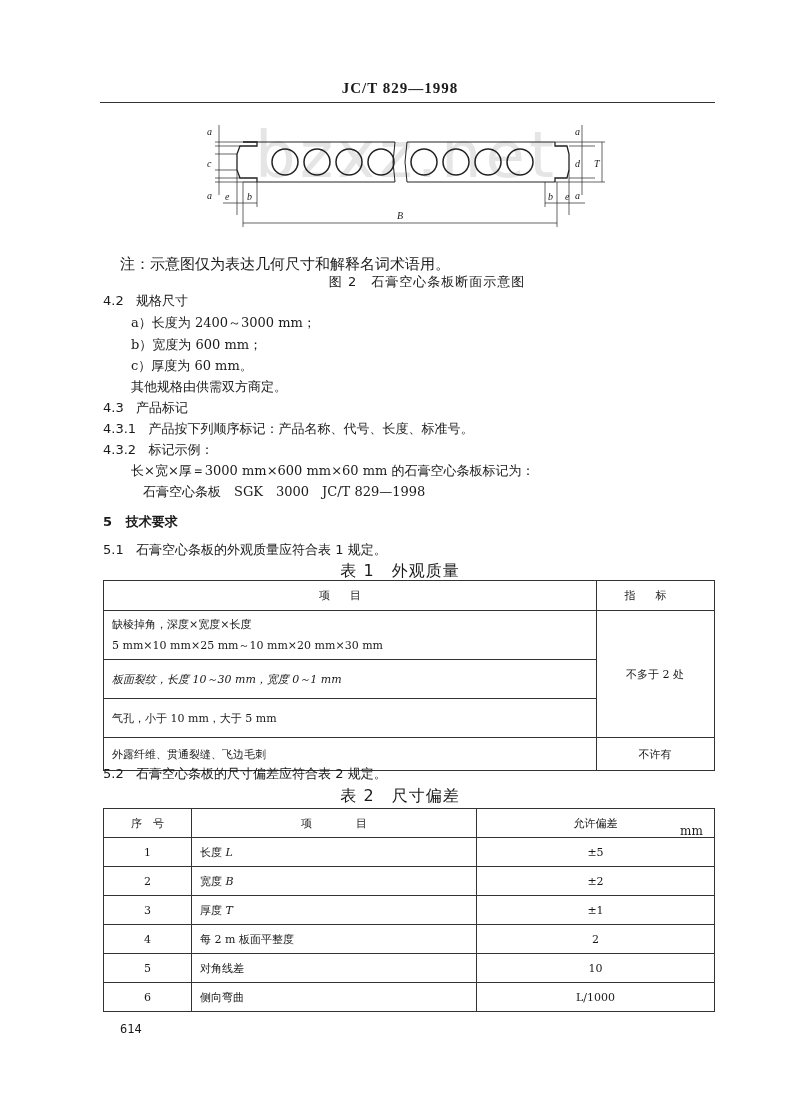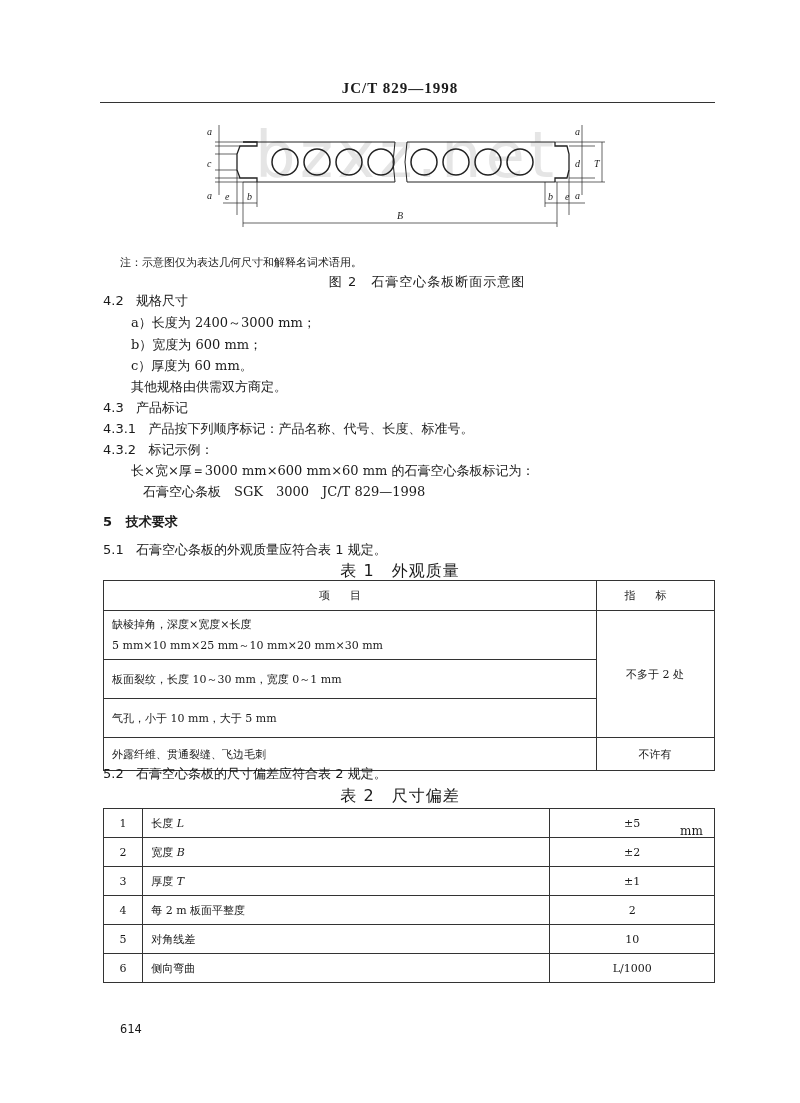--- a/index.html
+++ b/index.html
@@ -3,21 +3,21 @@
 <meta charset="utf-8">
 <style>
   html, body { margin: 0; padding: 0; background: #ffffff; }
   body { width: 800px; height: 1103px; position: relative; overflow: hidden;
          font-family: "DejaVu Serif", "Liberation Serif", serif; color: #1a1a1a; }
   .abs { position: absolute; }
   .header-title { left: 0; width: 800px; top: 80px; text-align: center; font-size: 15px; letter-spacing: 1px; font-family: "Liberation Serif", serif; font-weight: bold; }
   .header-rule { left: 100px; top: 102px; width: 615px; height: 0; border-top: 1.5px solid #333; }
   .diagram { left: 195px; top: 115px; }
   .watermark { left: 255px; top: 118px; font-family: "DejaVu Sans", sans-serif; font-size: 64px; font-weight: normal; color: rgba(150,150,150,0.25); letter-spacing: 4px; }
-  .note { left: 120px; top: 255px; font-size: 11px; }
+  .note { left: 120px; top: 255px; font-size: 15px; }
   .fig-caption { left: 0; width: 800px; top: 273px; text-align: center; font-size: 13px; letter-spacing: 1px; font-family: "DejaVu Sans", sans-serif; padding-left: 27px; }
   .line { font-size: 13px; white-space: nowrap; }
   .sec { font-family: "DejaVu Sans", sans-serif; font-size: 13px; }
   .bold-h { font-family: "DejaVu Sans", sans-serif; font-weight: bold; font-size: 13px; }
   .tbl-caption { font-family: "DejaVu Sans", sans-serif; font-size: 16px; letter-spacing: 1px; }
   table { border-collapse: collapse; font-size: 11px; }
   td, th { border: 1px solid #333; font-weight: normal; }
   .t1 { left: 103px; top: 580px; width: 612px; }
   .t1 th { height: 27px; text-align: center; letter-spacing: 20px; font-family: "DejaVu Sans", sans-serif; font-size: 11px; }
   .t1 td { padding-left: 8px; }
@@ -145,41 +145,46 @@
     <th>指标</th>
   </tr>
   <tr>
     <td style="height:46px;">
       <div>缺棱掉角，深度×宽度×长度</div>
       <div style="margin-top:6px;">5 mm×10 mm×25 mm～10 mm×20 mm×30 mm</div>
     </td>
     <td class="center" rowspan="3">不多于 2 处</td>
   </tr>
   <tr>
-    <td style="height:36px;">板面裂纹，长度 10～30 mm，宽度 0～1 mm</td>
+    <td style="height:36px;font-style:italic;">板面裂纹，长度 10～30 mm，宽度 0～1 mm</td>
   </tr>
   <tr>
     <td style="height:36px;">气孔，小于 10 mm，大于 5 mm</td>
   </tr>
   <tr>
     <td style="height:30px;">外露纤维、贯通裂缝、飞边毛刺</td>
     <td class="center">不许有</td>
   </tr>
 </tbody>
   </table>
 
 <div class="abs line sec" style="left:103px; top:765px;">
   <span>5.2</span>&nbsp;&nbsp;
   <span>石膏空心条板的尺寸偏差应符合表 2 规定。</span>
 </div>
 <div class="abs tbl-caption" style="left:0; width:800px; text-align:center; top:786px;">表 2　尺寸偏差</div>
 <div class="abs unit">mm</div>
 
 <table class="abs t2">
   <tbody>
+      <tr>
+    <th style="width:85px;">序　号</th>
+    <th style="width:282px;">项　　　　目</th>
+    <th>允许偏差</th>
+  </tr>
   <tr>
     <td class="c">1</td>
     <td class="l"><span>长度 </span><i class="var">L</i></td>
     <td class="c">±5</td>
   </tr>
   <tr>
     <td class="c">2</td>
     <td class="l"><span>宽度 </span><i class="var">B</i></td>
     <td class="c">±2</td>
   </tr>

